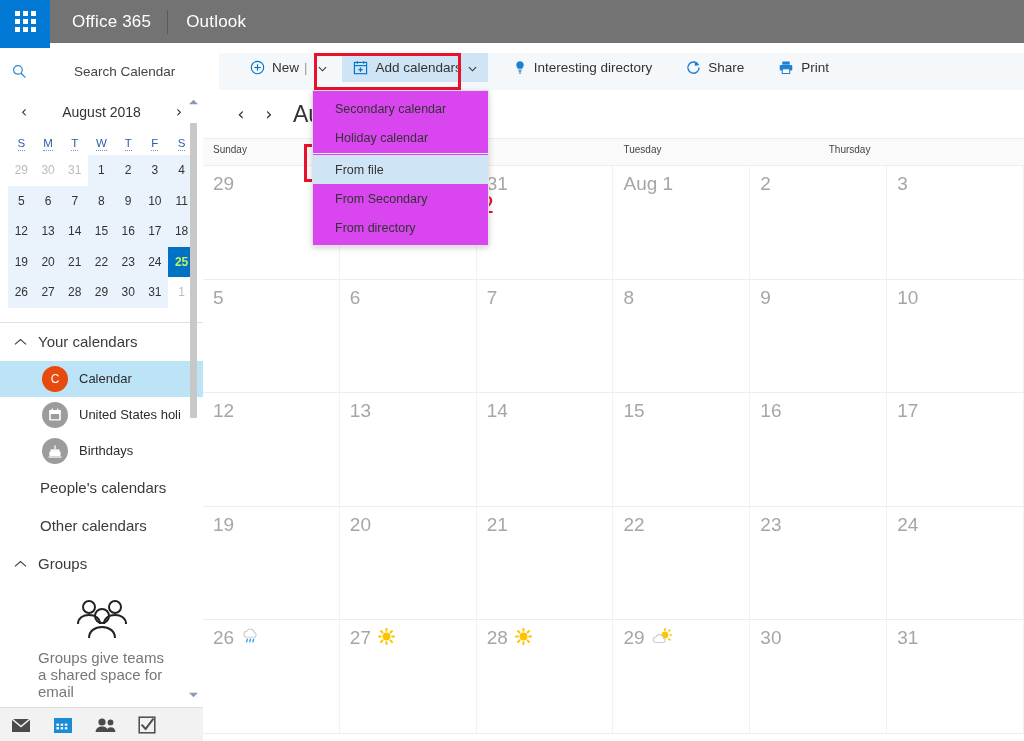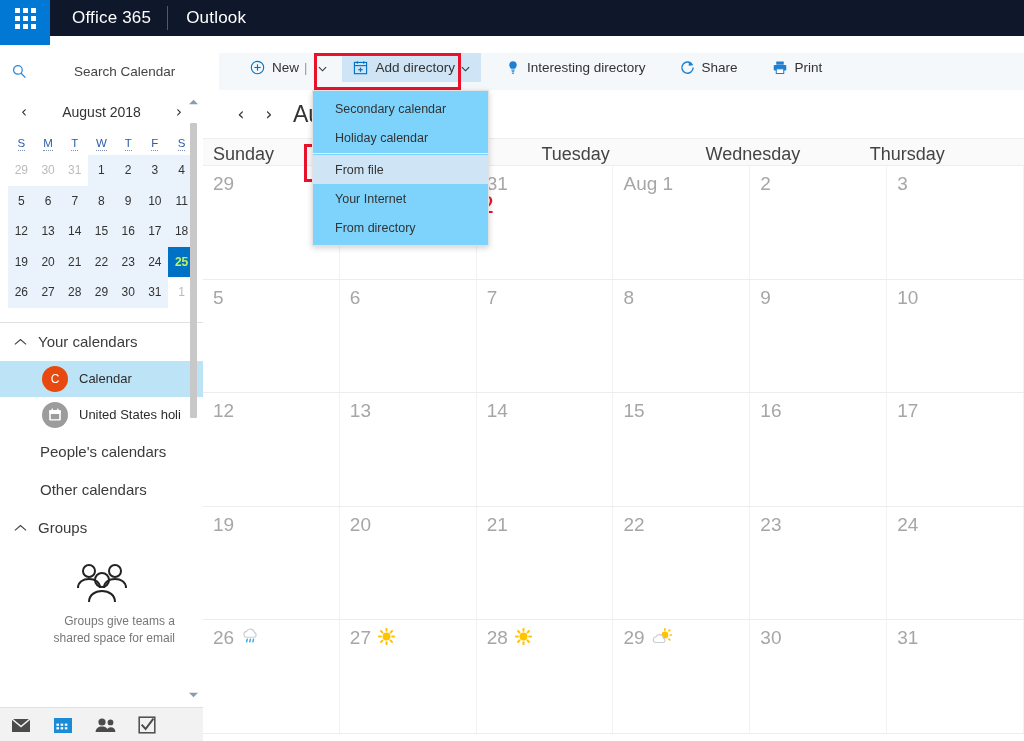--- a/index.html
+++ b/index.html
@@ -5,21 +5,21 @@
   html,body{margin:0;padding:0;}
   body{
     width:1024px;height:741px;overflow:hidden;
     font-family:"Liberation Sans",sans-serif;
     background:#ffffff;color:#333;
     -webkit-font-smoothing:antialiased;
   }
   .app{position:relative;width:1024px;height:741px;}
 
   
-  .suitebar{position:absolute;left:0;top:0;width:1024px;height:36px;background:#0f172a;display:flex;align-items:center;}
+  .suitebar{position:absolute;left:0;top:0;width:1024px;height:43px;background:#737373;display:flex;align-items:center;}
   .waffle{width:50px;height:53px;background:#0078d4;display:flex;align-items:center;justify-content:center;cursor:pointer;}
   .waffle-grid{display:grid;grid-template-columns:repeat(3,5px);grid-template-rows:repeat(3,5px);gap:3px;}
   .waffle-grid i{display:block;width:5px;height:5px;background:#ffffff;}
   .suite-brand{color:#ffffff;font-size:17px;padding:0 16px 0 22px;letter-spacing:.2px;cursor:pointer;}
   .suite-sep{width:1px;height:24px;background:#5a5a5a;}
   .suite-app{color:#ffffff;font-size:17px;padding:0 18px;letter-spacing:.2px;cursor:pointer;}
 
   
   .cmdbar{position:absolute;left:219px;top:53px;width:821px;height:37px;background:#f4f8fb;border-bottom:1px solid #e4eaf0;display:flex;align-items:flex-start;}
   .cmd{display:flex;align-items:center;height:29px;padding:0 11px;margin-left:4px;font-size:13.5px;color:#333;cursor:pointer;white-space:nowrap;}
@@ -59,48 +59,48 @@
 
   .calitem{display:flex;align-items:center;height:36px;padding-left:42px;cursor:pointer;}
   .calitem.active{background:#bde3f7;}
   .avatar{width:26px;height:26px;border-radius:50%;display:flex;align-items:center;justify-content:center;margin-right:11px;flex:0 0 26px;}
   .avatar.orange{background:#e8490f;color:#fff;font-size:12px;}
   .avatar.gray{background:#9c9c9c;color:#fff;}
   .calname{font-size:13px;color:#2c2c2c;white-space:nowrap;}
 
   .groups-promo{padding:14px 0 0 0;text-align:center;}
   .groups-promo .gicon{display:flex;justify-content:center;color:#333;}
-  .groups-promo .gtext{font-size:12px;color:#777;line-height:17px;padding:8px 28px 0 38px;text-align:right;}
+  .groups-promo .gtext{font-size:15px;color:#777;line-height:17px;padding:8px 28px 0 38px;text-align:left;}
 
   .railscroll{position:absolute;right:3px;top:5px;width:13px;height:607px;}
   .railscroll .track{position:absolute;left:3px;top:14px;width:7px;height:578px;}
   .railscroll .thumb{position:absolute;left:3px;top:28px;width:7px;height:295px;background:#c8c8c8;border-radius:1px;cursor:pointer;}
   .railscroll .sarr{position:absolute;left:0;width:13px;height:14px;display:flex;align-items:center;justify-content:center;color:#8a9bb5;font-size:9px;cursor:pointer;}
 
   .bottomnav{position:absolute;left:0;top:707px;width:203px;height:34px;background:#f2f2f2;border-top:1px solid #e0e0e0;display:flex;align-items:center;}
   .bnav{width:42px;display:flex;align-items:center;justify-content:center;cursor:pointer;color:#4b4b4b;}
   .bnav.sel{color:#1a8bd6;}
 
   
   .main{position:absolute;left:203px;top:90px;width:821px;height:651px;background:#fff;overflow:hidden;}
   .calhead{height:48px;display:flex;align-items:center;padding-left:24px;}
   .navarrow{font-size:17px;color:#333;width:28px;text-align:center;cursor:pointer;font-family:"DejaVu Sans",sans-serif;}
   .caltitle{font-size:23px;color:#333;margin-left:10px;white-space:nowrap;}
 
   .dowrow{display:flex;height:26px;background:#fafafa;border-top:1px solid #eee;border-bottom:1px solid #eee;}
-  .dowrow div{flex:1 0 136.8px;width:136.8px;font-size:18px;color:#444;padding:5px 0 0 10px;box-sizing:border-box;}
+  .dowrow div{flex:1 0 136.8px;width:136.8px;font-size:10px;color:#444;padding:5px 0 0 10px;box-sizing:border-box;}
 
   .weeks{}
   .week{display:flex;height:112.5px;border-bottom:1px solid #ededed;}
   .daycell{flex:1 0 136.8px;width:136.8px;box-sizing:border-box;border-right:1px solid #f2f2f2;padding:7px 0 0 10px;cursor:pointer;}
   .daynum{font-size:19px;color:#a6a6a6;font-weight:300;display:inline-block;vertical-align:middle;}
   .wx{display:inline-block;vertical-align:middle;margin-left:7px;}
 
   
-  .menu{position:absolute;left:312px;top:90px;width:175px;background:#7dd3fc;border:1px solid #e2e2e2;box-shadow:0 2px 6px rgba(0,0,0,.18);z-index:40;padding:3px 0;}
+  .menu{position:absolute;left:312px;top:90px;width:175px;background:#d946ef;border:1px solid #e2e2e2;box-shadow:0 2px 6px rgba(0,0,0,.18);z-index:40;padding:3px 0;}
   .mitem{height:29px;display:flex;align-items:center;padding-left:22px;font-size:12.5px;color:#333;cursor:pointer;}
   .mitem.sel{background:#cfe4f4;}
   .mdiv{height:1px;background:#ededed;margin:1px 0;}
 </style>
 </head>
 <body>
 
 <div class="app">
 
   <div class="suitebar">
@@ -154,21 +154,21 @@
       <span class="ci">
         <svg width="15" height="15" viewBox="0 0 16 16">
           <rect x="1.5" y="2.6" width="13" height="12" fill="none" stroke="#0072c6" stroke-width="1.2"></rect>
           <line x1="1.5" y1="6" x2="14.5" y2="6" stroke="#0072c6" stroke-width="1.2"></line>
           <line x1="4.6" y1="1.2" x2="4.6" y2="4" stroke="#0072c6" stroke-width="1.2"></line>
           <line x1="11.4" y1="1.2" x2="11.4" y2="4" stroke="#0072c6" stroke-width="1.2"></line>
           <line x1="8" y1="8" x2="8" y2="12.6" stroke="#0072c6" stroke-width="1.3"></line>
           <line x1="5.7" y1="10.3" x2="10.3" y2="10.3" stroke="#0072c6" stroke-width="1.3"></line>
         </svg>
       </span>
-      <span>Add directory</span>
+      <span>Add calendars</span>
       <span class="chev">
         <svg width="9" height="6" viewBox="0 0 10 6">
             <path d="M1 1 L5 5 L9 1" fill="none" stroke="#333" stroke-width="1.2"></path>
           </svg>
       </span>
     </div>
 
     <div class="cmd" style="margin-left:14px;">
       <span class="ci">
         <svg width="14" height="15" viewBox="0 0 14 16">
@@ -294,20 +294,31 @@
             <svg width="16" height="16" viewBox="0 0 16 16">
               <rect x="2.2" y="3.2" width="11.6" height="10.4" rx="1" fill="#fff"></rect>
               <rect x="2.2" y="3.2" width="11.6" height="2.6" fill="#fff"></rect>
               <rect x="3.8" y="7" width="8.4" height="5.2" fill="#9c9c9c"></rect>
               <rect x="4.6" y="1.6" width="1.4" height="2.6" fill="#fff"></rect>
               <rect x="10" y="1.6" width="1.4" height="2.6" fill="#fff"></rect>
             </svg>
           </div>
           <span class="calname">United States holi</span>
         </div>
+        <div class="calitem">
+          <div class="avatar gray" style="background: rgb(156, 156, 156);">
+            <svg width="16" height="16" viewBox="0 0 16 16">
+              <rect x="2.4" y="8.4" width="11.2" height="4.6" rx="1" fill="#fff"></rect>
+              <rect x="3.6" y="6.4" width="8.8" height="2.4" fill="#fff"></rect>
+              <line x1="8" y1="2.6" x2="8" y2="6" stroke="#fff" stroke-width="1.3"></line>
+              <rect x="1.6" y="13.4" width="12.8" height="1.2" fill="#fff"></rect>
+            </svg>
+          </div>
+          <span class="calname">Birthdays</span>
+        </div>
       </div>
 
     <div class="grouphdr plain">
       <span>People's calendars</span>
     </div>
     <div class="grouphdr plain">
       <span>Other calendars</span>
     </div>
 
     <div class="grouphdr">
@@ -390,21 +401,20 @@
     <div class="calhead">
       <span class="navarrow">‹</span>
       <span class="navarrow">›</span>
       <span class="caltitle">Aug</span>
     </div>
 
     <div class="dowrow">
       <div>Sunday</div>
       <div>Monday</div>
       <div>Tuesday</div>
-      <div>Wednesday</div>
       <div>Thursday</div>
     </div>
 
     <div class="weeks" id="weeks">
         <div class="week">
           <div class="daycell"><span class="daynum">29</span></div>
           <div class="daycell"><span class="daynum">30</span></div>
           <div class="daycell"><span class="daynum">31</span></div>
           <div class="daycell"><span class="daynum">Aug 1</span></div>
           <div class="daycell"><span class="daynum">2</span></div>
@@ -483,21 +493,21 @@
           <div class="daycell"><span class="daynum">31</span></div>
         </div>
       </div>
   </div>
 
   <div class="menu" id="menu">
       <div class="mitem">Secondary calendar</div>
       <div class="mitem">Holiday calendar</div>
       <div class="mdiv"></div>
       <div class="mitem sel">From file</div>
-      <div class="mitem">Your Internet</div>
+      <div class="mitem">From Secondary</div>
       <div class="mitem">From directory</div>
     </div>
 
   <div class="hl-box" style="left:314px;top:53px;width:147px;height:37px;"></div>
   <div class="hl-box" style="left:304px;top:144px;width:184px;height:38px;"></div>
   <div class="anno-num" style="left:471px;top:86px;">1</div>
   <div class="anno-num" style="left:481px;top:190px;">2</div>
 
 </div>
 

